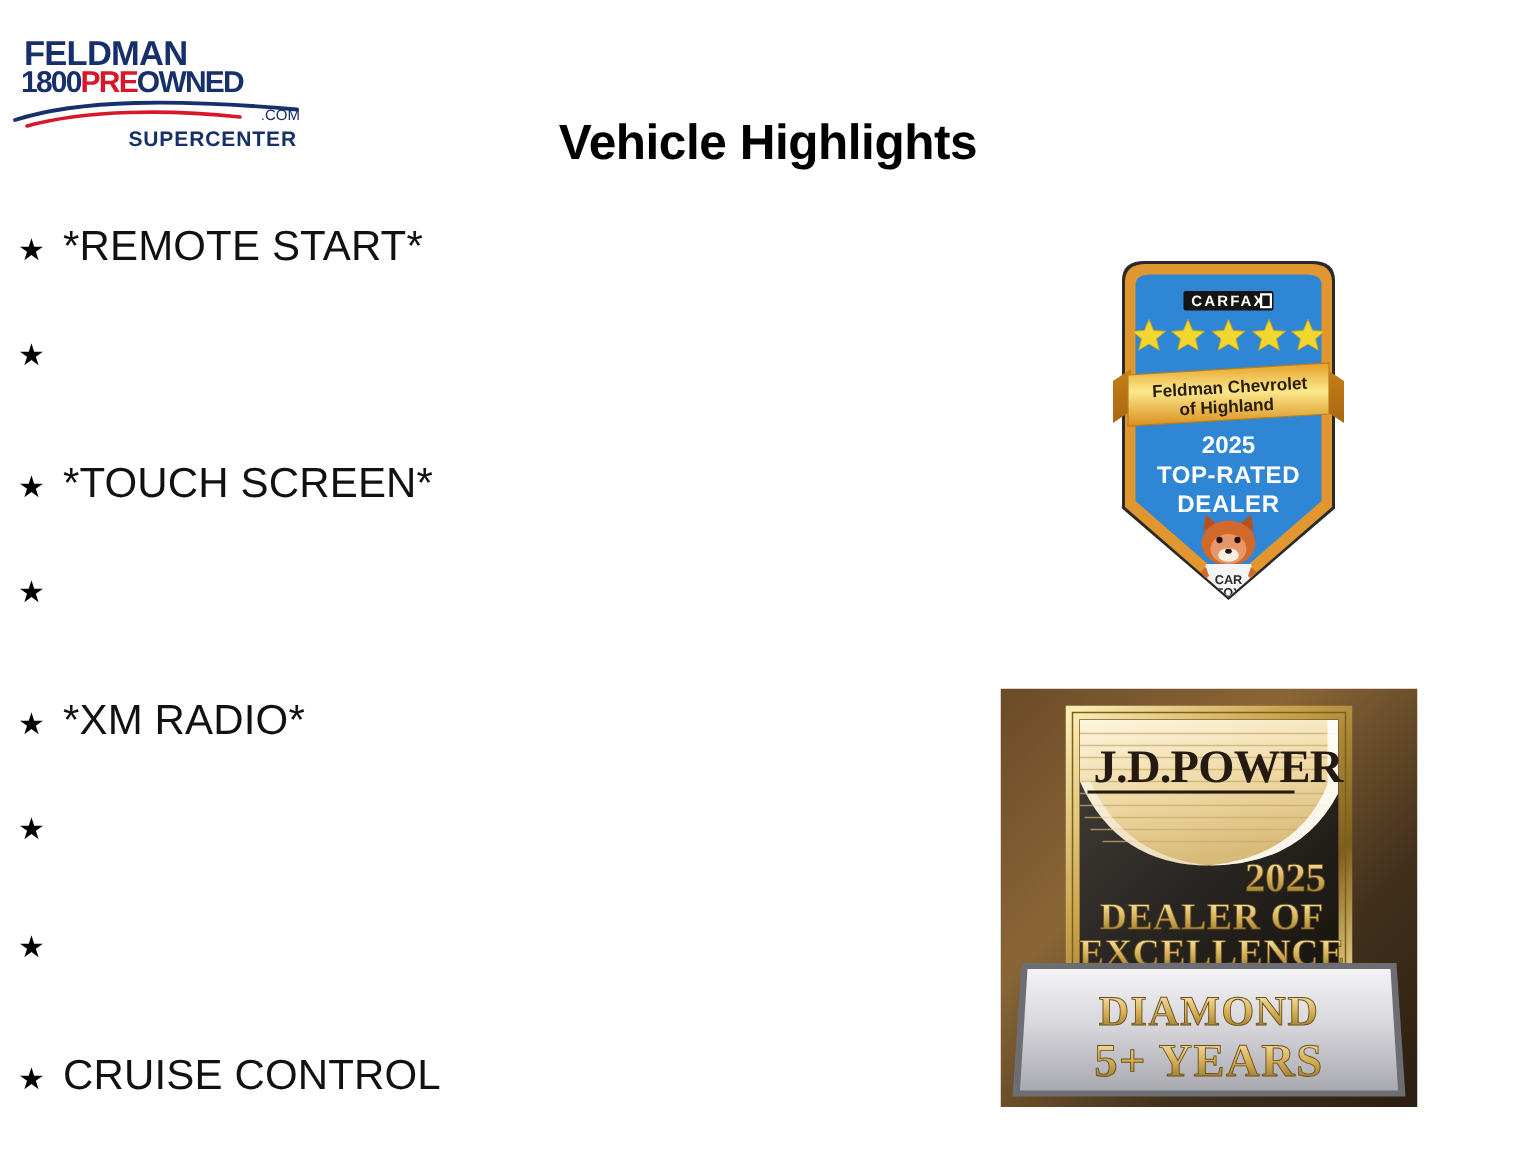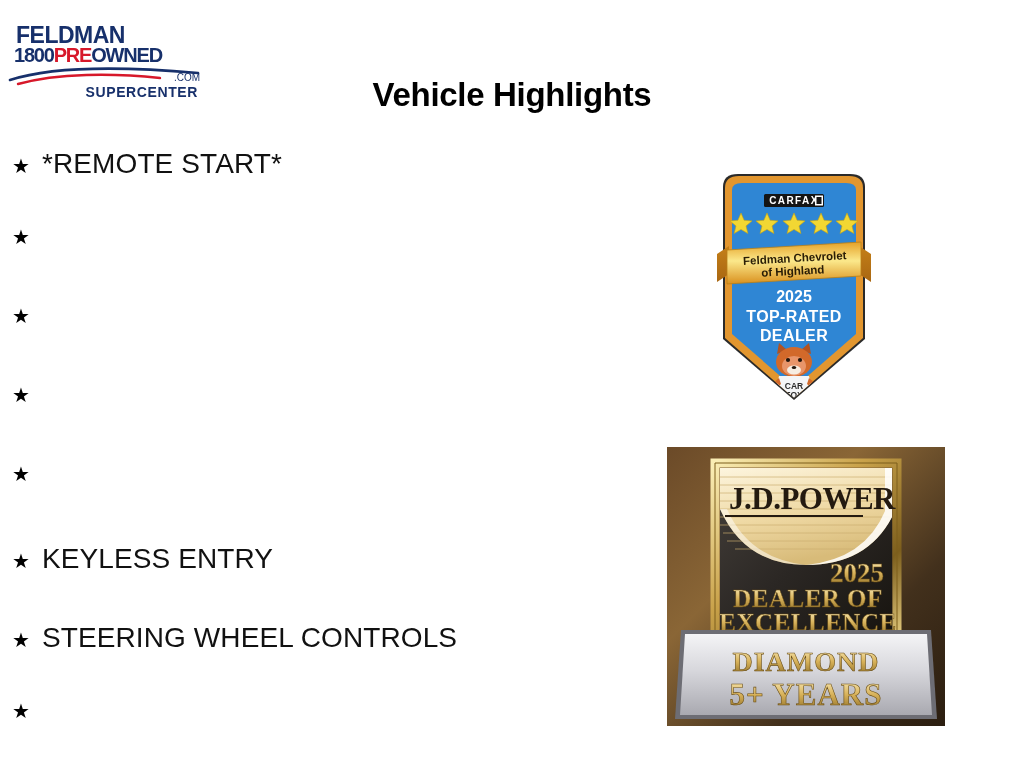--- a/index.html
+++ b/index.html
@@ -113,32 +113,32 @@
     font-family: "Liberation Sans", sans-serif;
     font-size: 28px;
     color: #111111;
     letter-spacing: 0.1px;
     white-space: nowrap;
   }
 
   
   #carfax-badge {
     position: absolute;
-    left: 717px;
+    left: 742px;
     top: 170px;
     width: 154px;
     height: 234px;
   }
   #carfax-badge svg { display: block; }
 
   
   #jdpower-award {
     position: absolute;
     left: 667px;
-    top: 447px;
+    top: 459px;
     width: 278px;
     height: 206px;
   }
   #jdpower-award svg { display: block; }
 </style>
 </head>
 <body>
 
 <div id="dealer-logo">
   <div class="logo-feldman">FELDMAN</div>
@@ -158,37 +158,38 @@
 <div id="highlights-list">
   <div class="highlight-item">
     <span class="bullet-star">★</span>
     <span class="highlight-label">*REMOTE START*</span>
   </div>
   <div class="highlight-item">
     <span class="bullet-star">★</span>
   </div>
   <div class="highlight-item">
     <span class="bullet-star">★</span>
-  </div>
-  <div class="highlight-item">
-    <span class="bullet-star">★</span>
-  </div>
-  <div class="highlight-item">
-    <span class="bullet-star">★</span>
-  </div>
-  <div class="highlight-item">
-    <span class="bullet-star">★</span>
-    <span class="highlight-label">KEYLESS ENTRY</span>
-  </div>
-  <div class="highlight-item">
-    <span class="bullet-star">★</span>
-    <span class="highlight-label">STEERING WHEEL CONTROLS</span>
-  </div>
-  <div class="highlight-item">
-    <span class="bullet-star">★</span>
+    <span class="highlight-label">*TOUCH SCREEN*</span>
+  </div>
+  <div class="highlight-item">
+    <span class="bullet-star">★</span>
+  </div>
+  <div class="highlight-item">
+    <span class="bullet-star">★</span>
+    <span class="highlight-label">*XM RADIO*</span>
+  </div>
+  <div class="highlight-item">
+    <span class="bullet-star">★</span>
+  </div>
+  <div class="highlight-item">
+    <span class="bullet-star">★</span>
+  </div>
+  <div class="highlight-item">
+    <span class="bullet-star">★</span>
+    <span class="highlight-label">CRUISE CONTROL</span>
   </div>
 </div>
 
 <div id="carfax-badge">
   <svg width="154" height="234" viewBox="0 0 154 234">
     <defs>
       <linearGradient id="ribbonGrad" x1="0" y1="0" x2="0" y2="1">
         <stop offset="0%" stop-color="#e5a127"></stop>
         <stop offset="45%" stop-color="#fbe88b"></stop>
         <stop offset="100%" stop-color="#d9901e"></stop>

